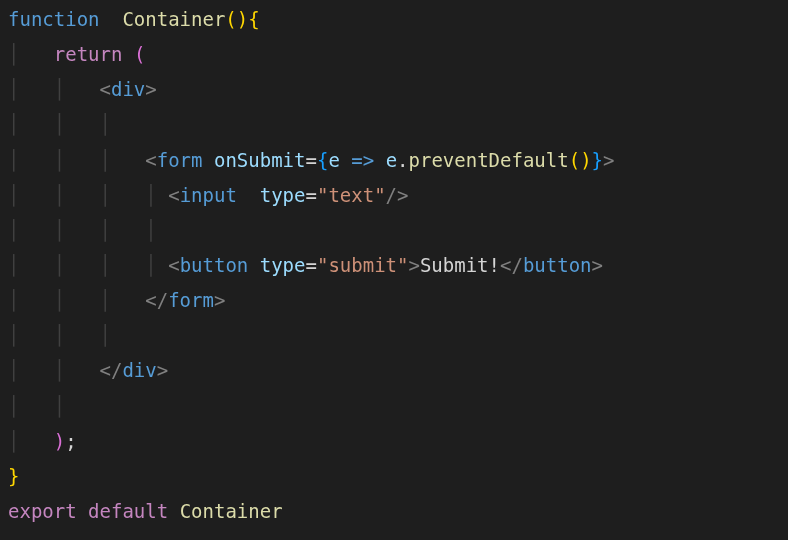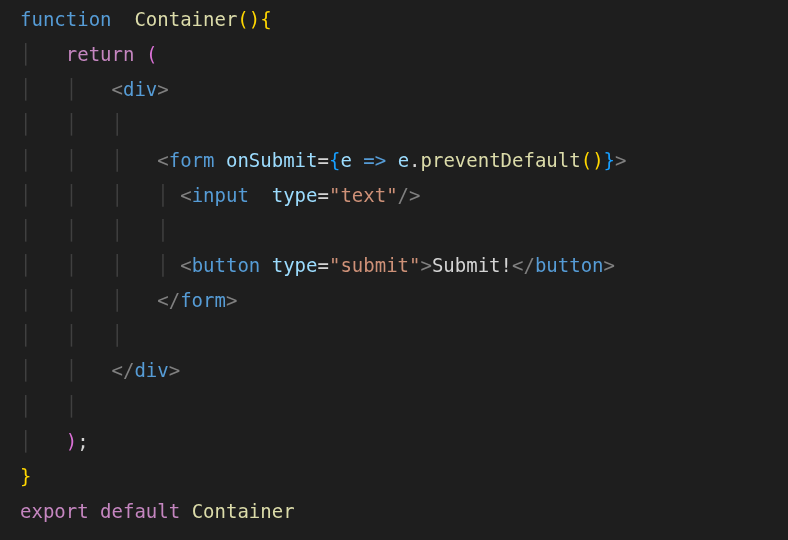--- a/index.html
+++ b/index.html
@@ -9,21 +9,21 @@
       font-size: 19px;
       line-height: 1.85;
       color: #d4d4d4;
       width: 788px;
       height: 540px;
       overflow: hidden;
       padding: 0;
     }
     pre {
       margin: 0;
-      padding: 2px 20px;
+      padding: 2px 8px;
       white-space: pre;
       font-family: inherit;
     }
     .keyword { color: #569cd6; }
     .control { color: #c586c0; }
     .fn-name { color: #dcdcaa; }
     .paren { color: #ffd700; }
     .tag-bracket { color: #808080; }
     .tag-name { color: #569cd6; }
     .attr-name { color: #9cdcfe; }

